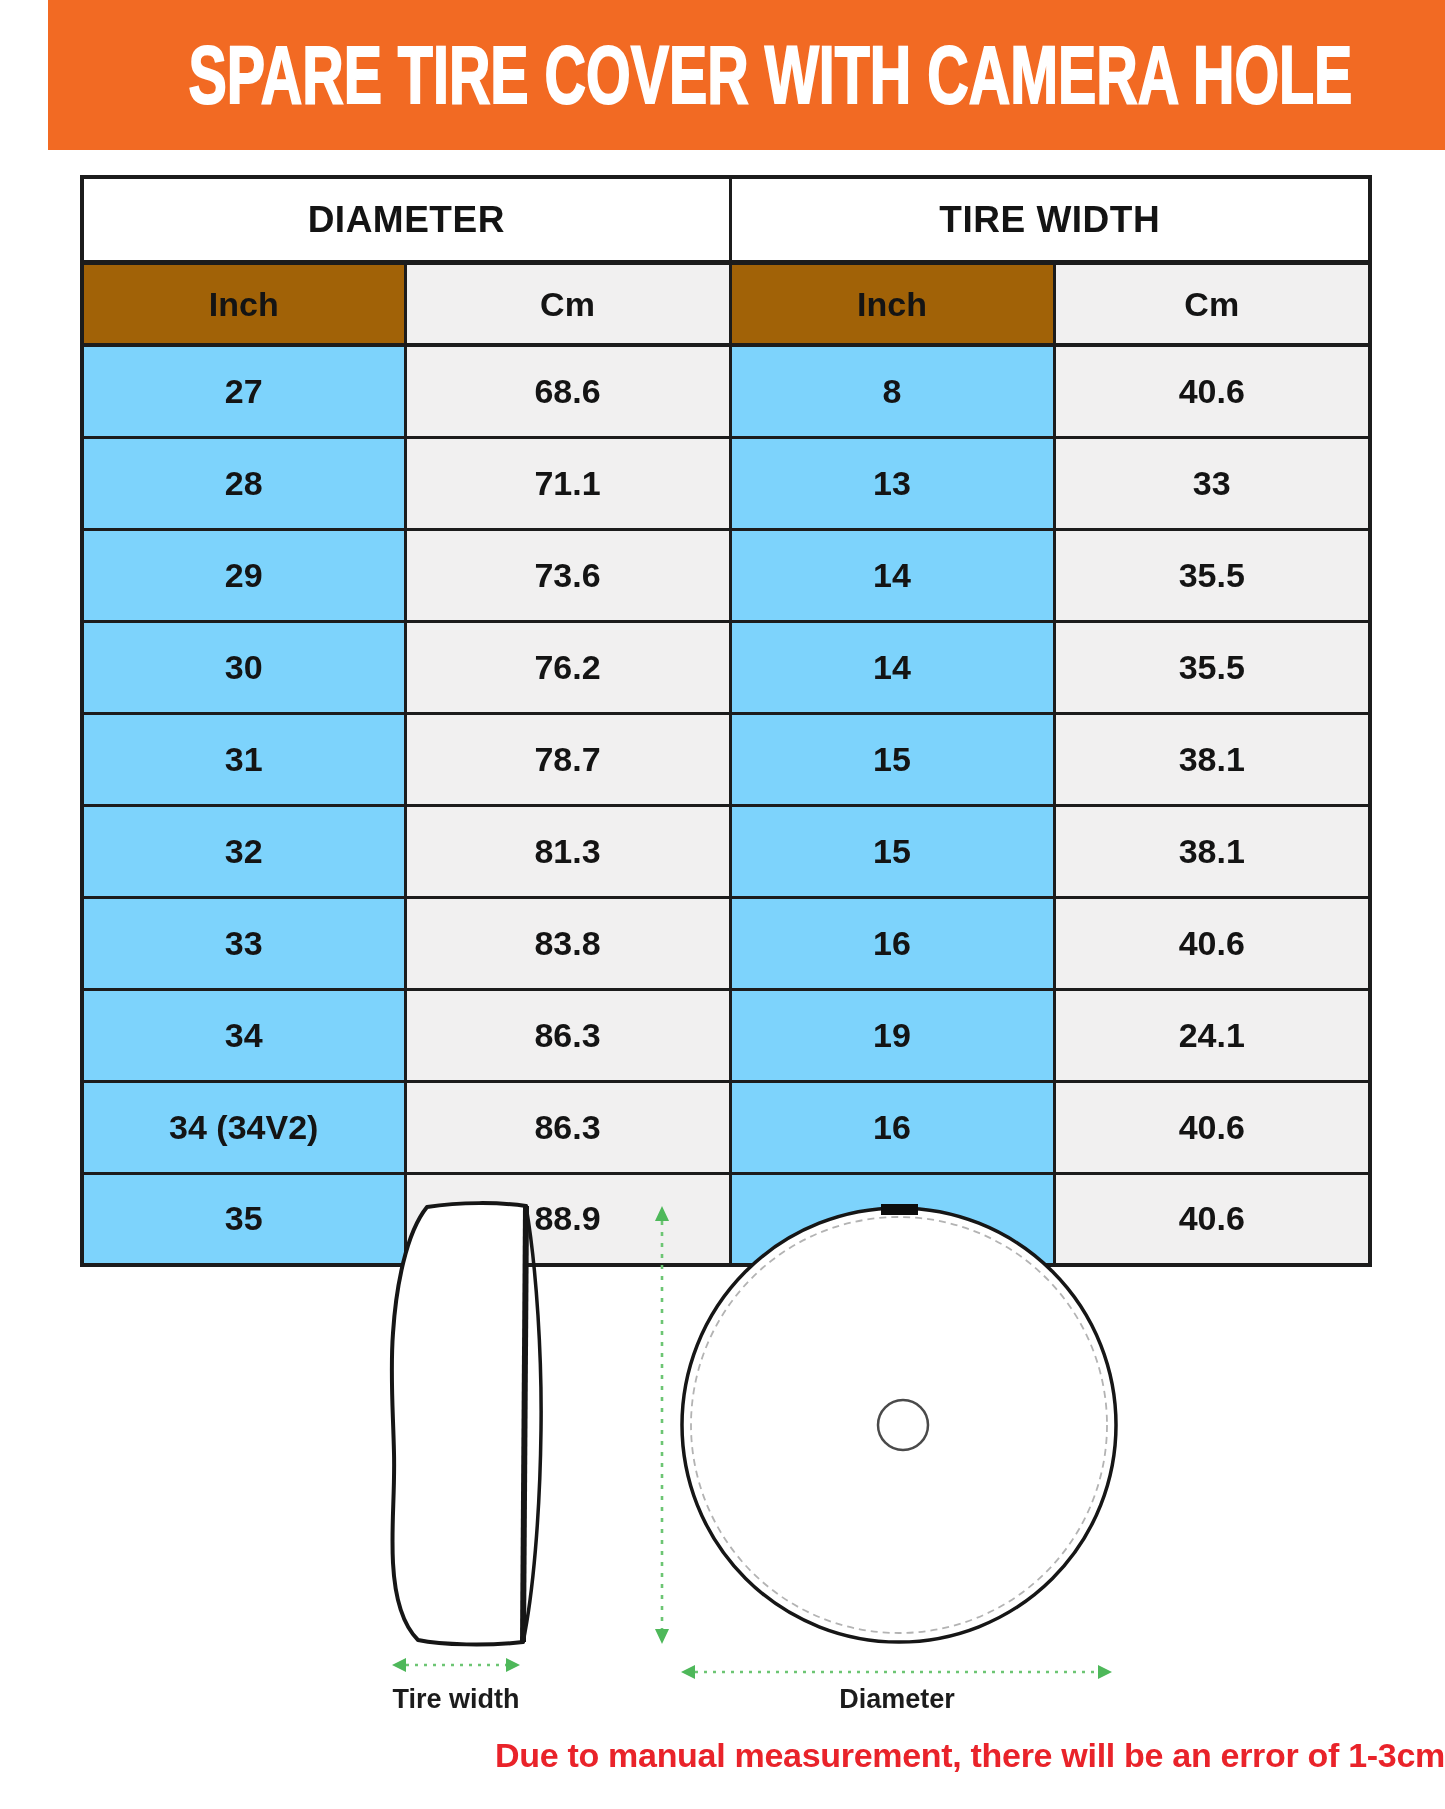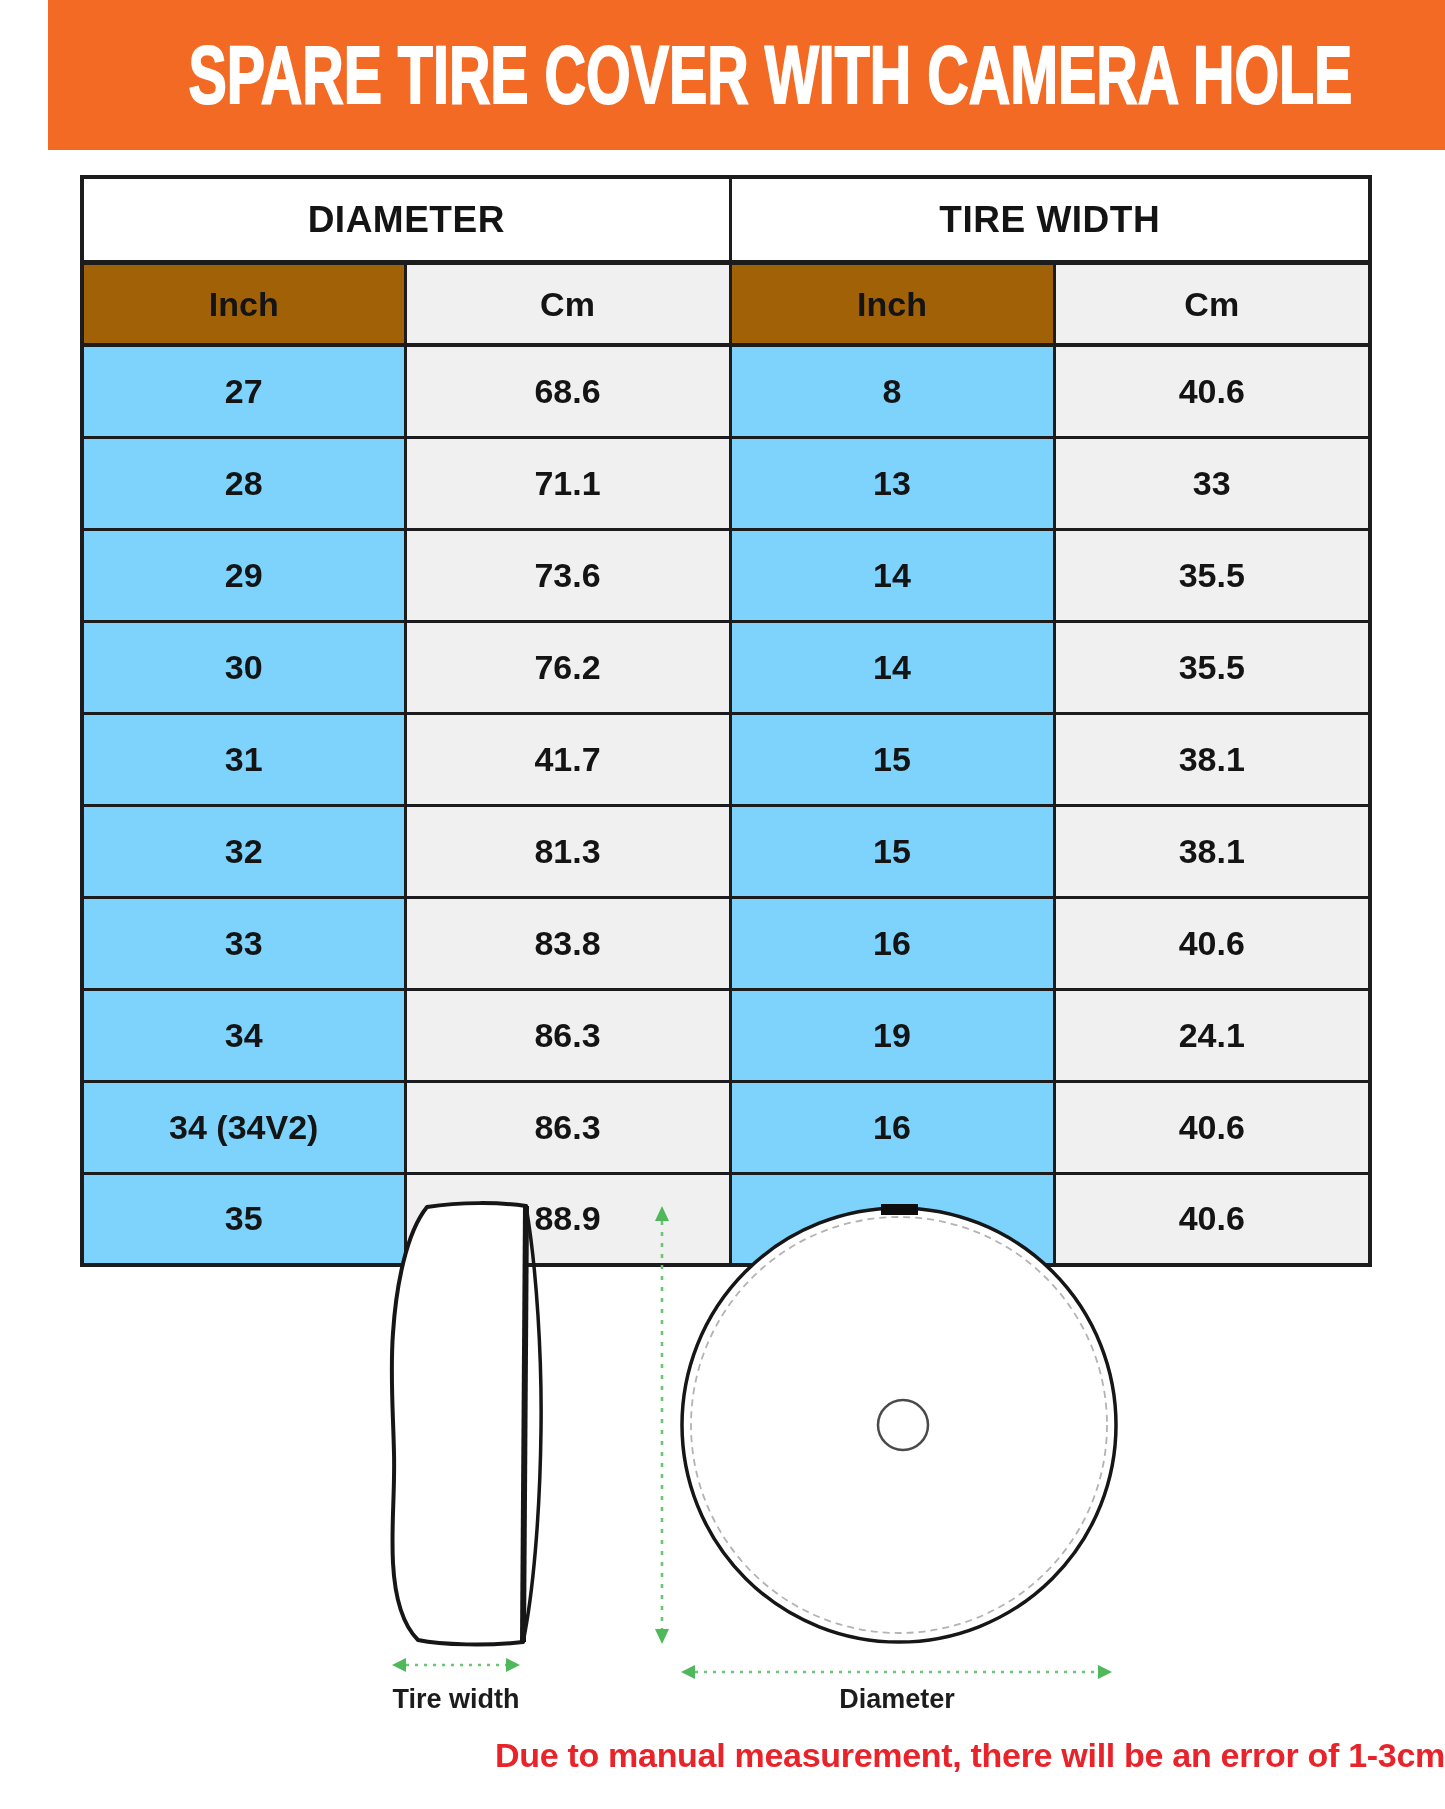--- a/index.html
+++ b/index.html
@@ -90,21 +90,21 @@
             <td class="shade">35.5</td>
           </tr>
           <tr>
             <td>30</td>
             <td class="shade">76.2</td>
             <td>14</td>
             <td class="shade">35.5</td>
           </tr>
           <tr>
             <td>31</td>
-            <td class="shade">41.7</td>
+            <td class="shade">78.7</td>
             <td>15</td>
             <td class="shade">38.1</td>
           </tr>
           <tr>
             <td>32</td>
             <td class="shade">81.3</td>
             <td>15</td>
             <td class="shade">38.1</td>
           </tr>
           <tr>

